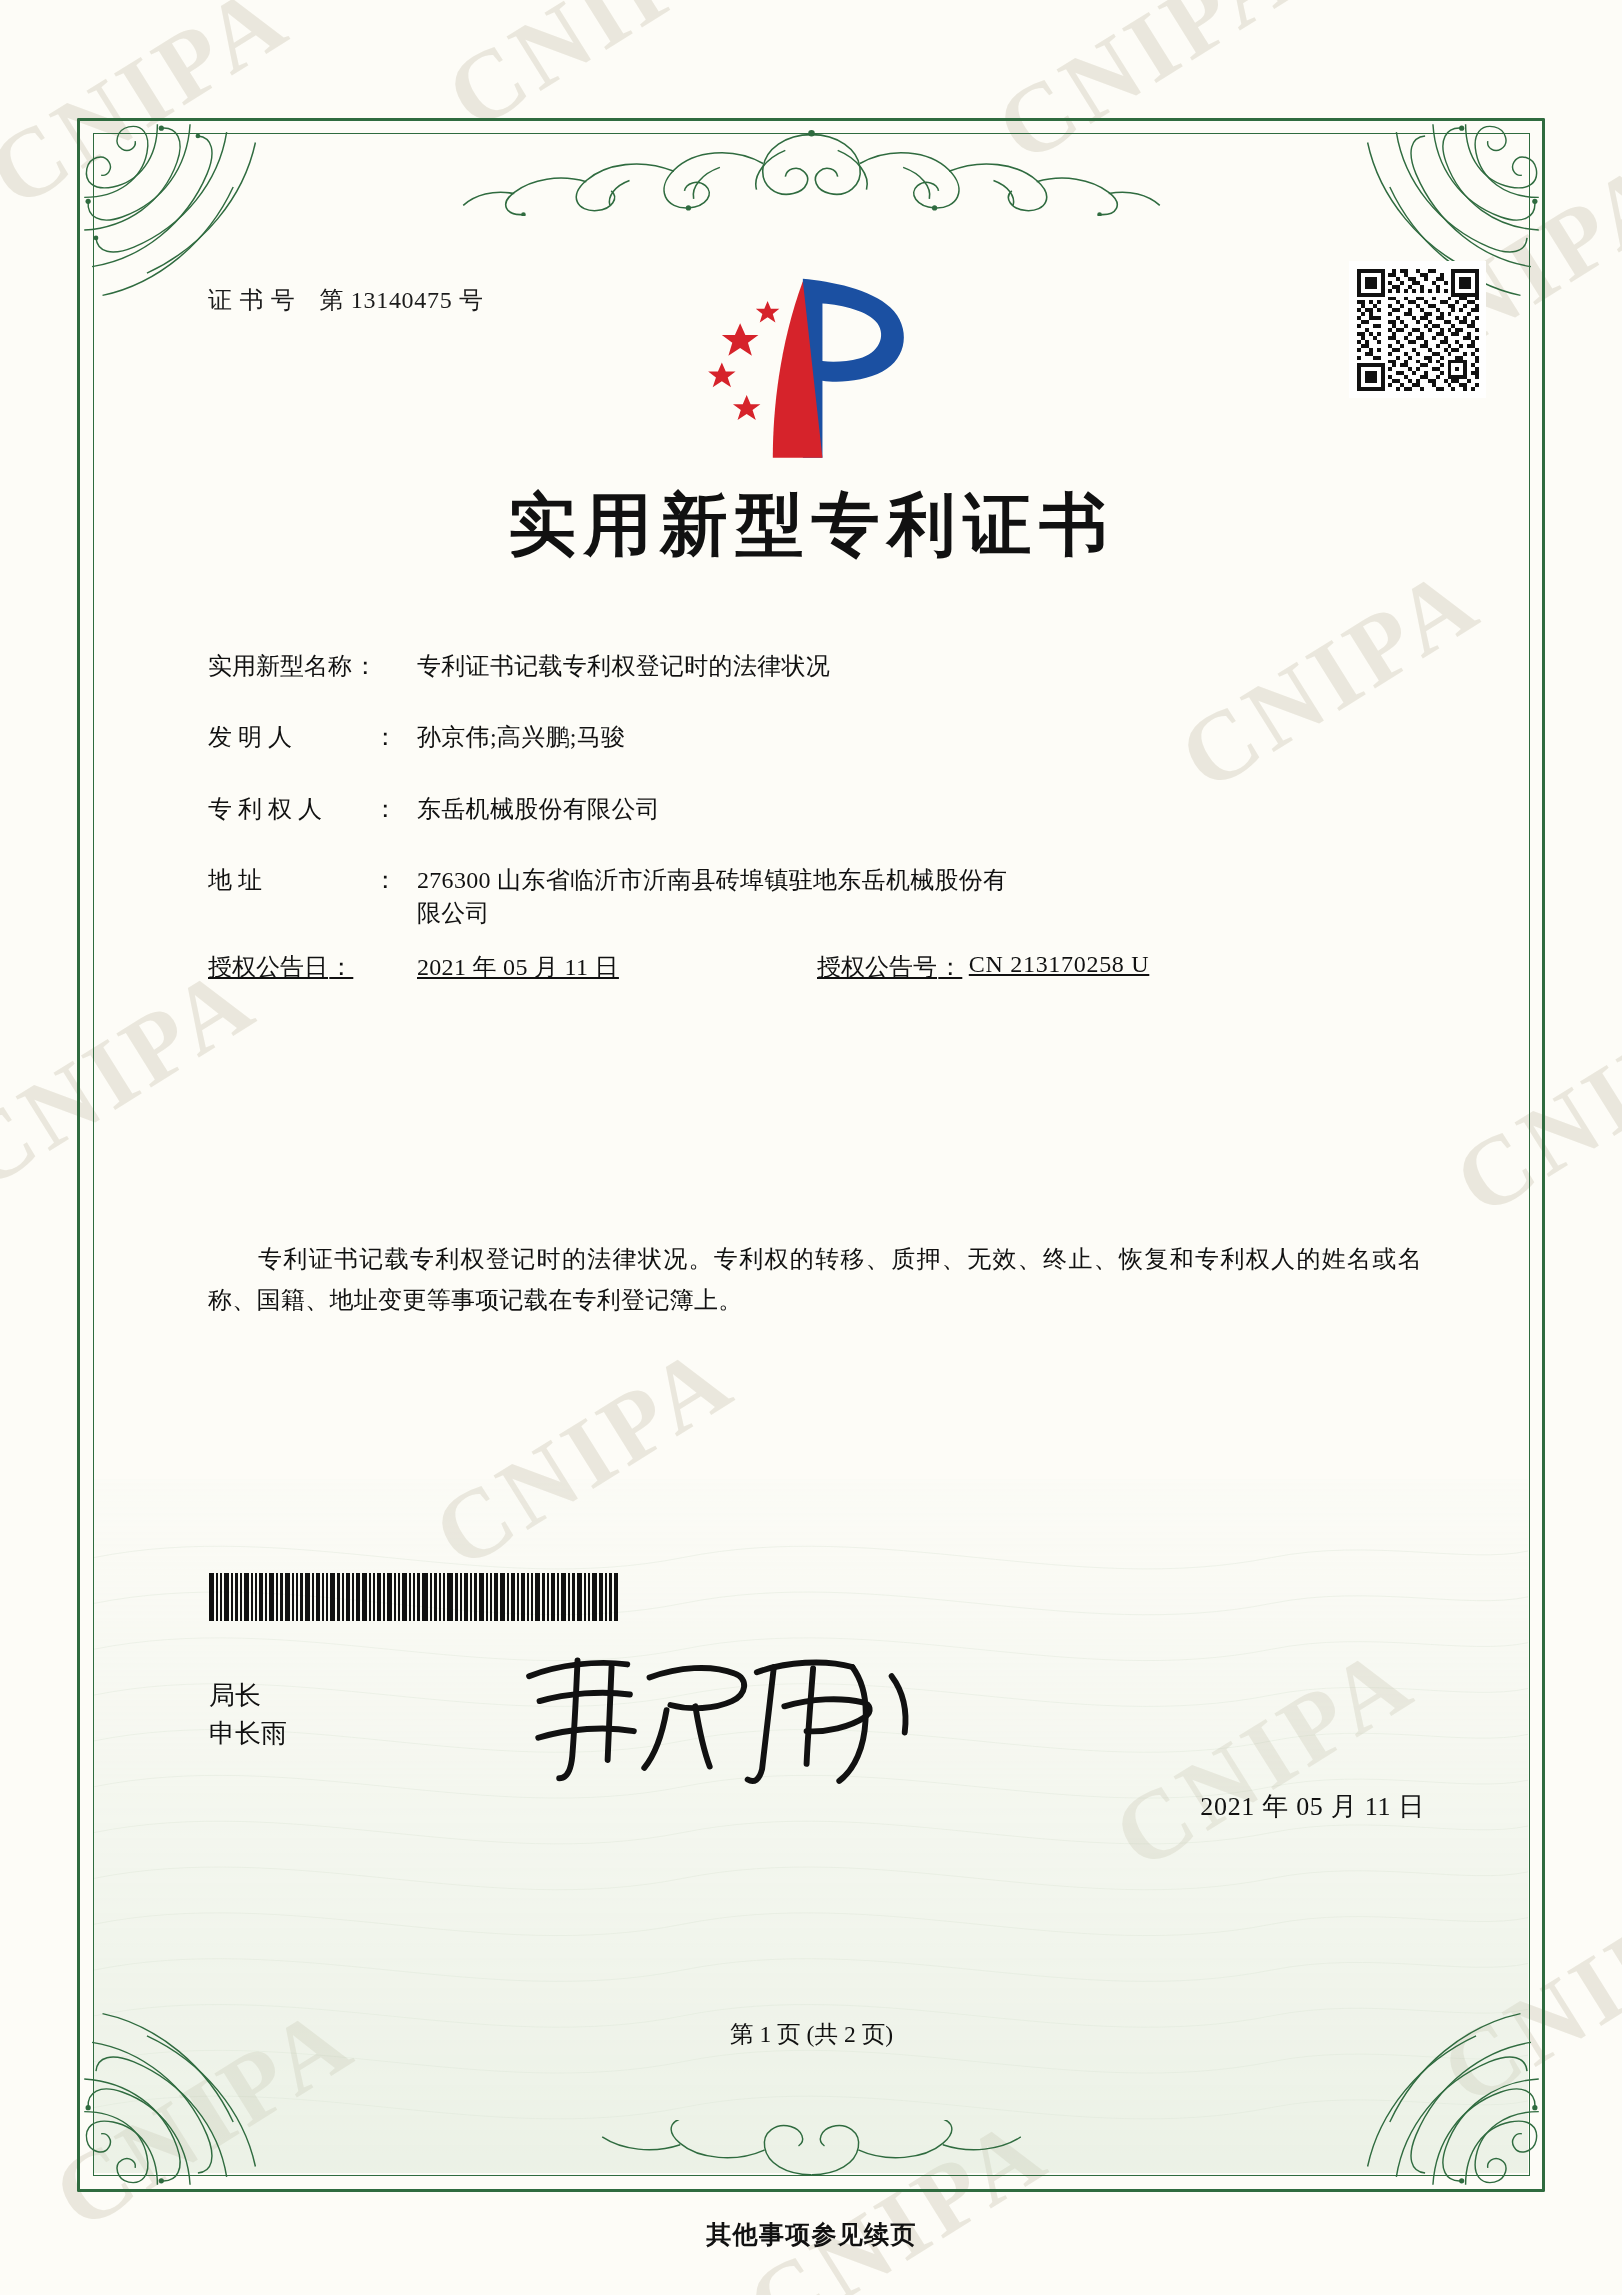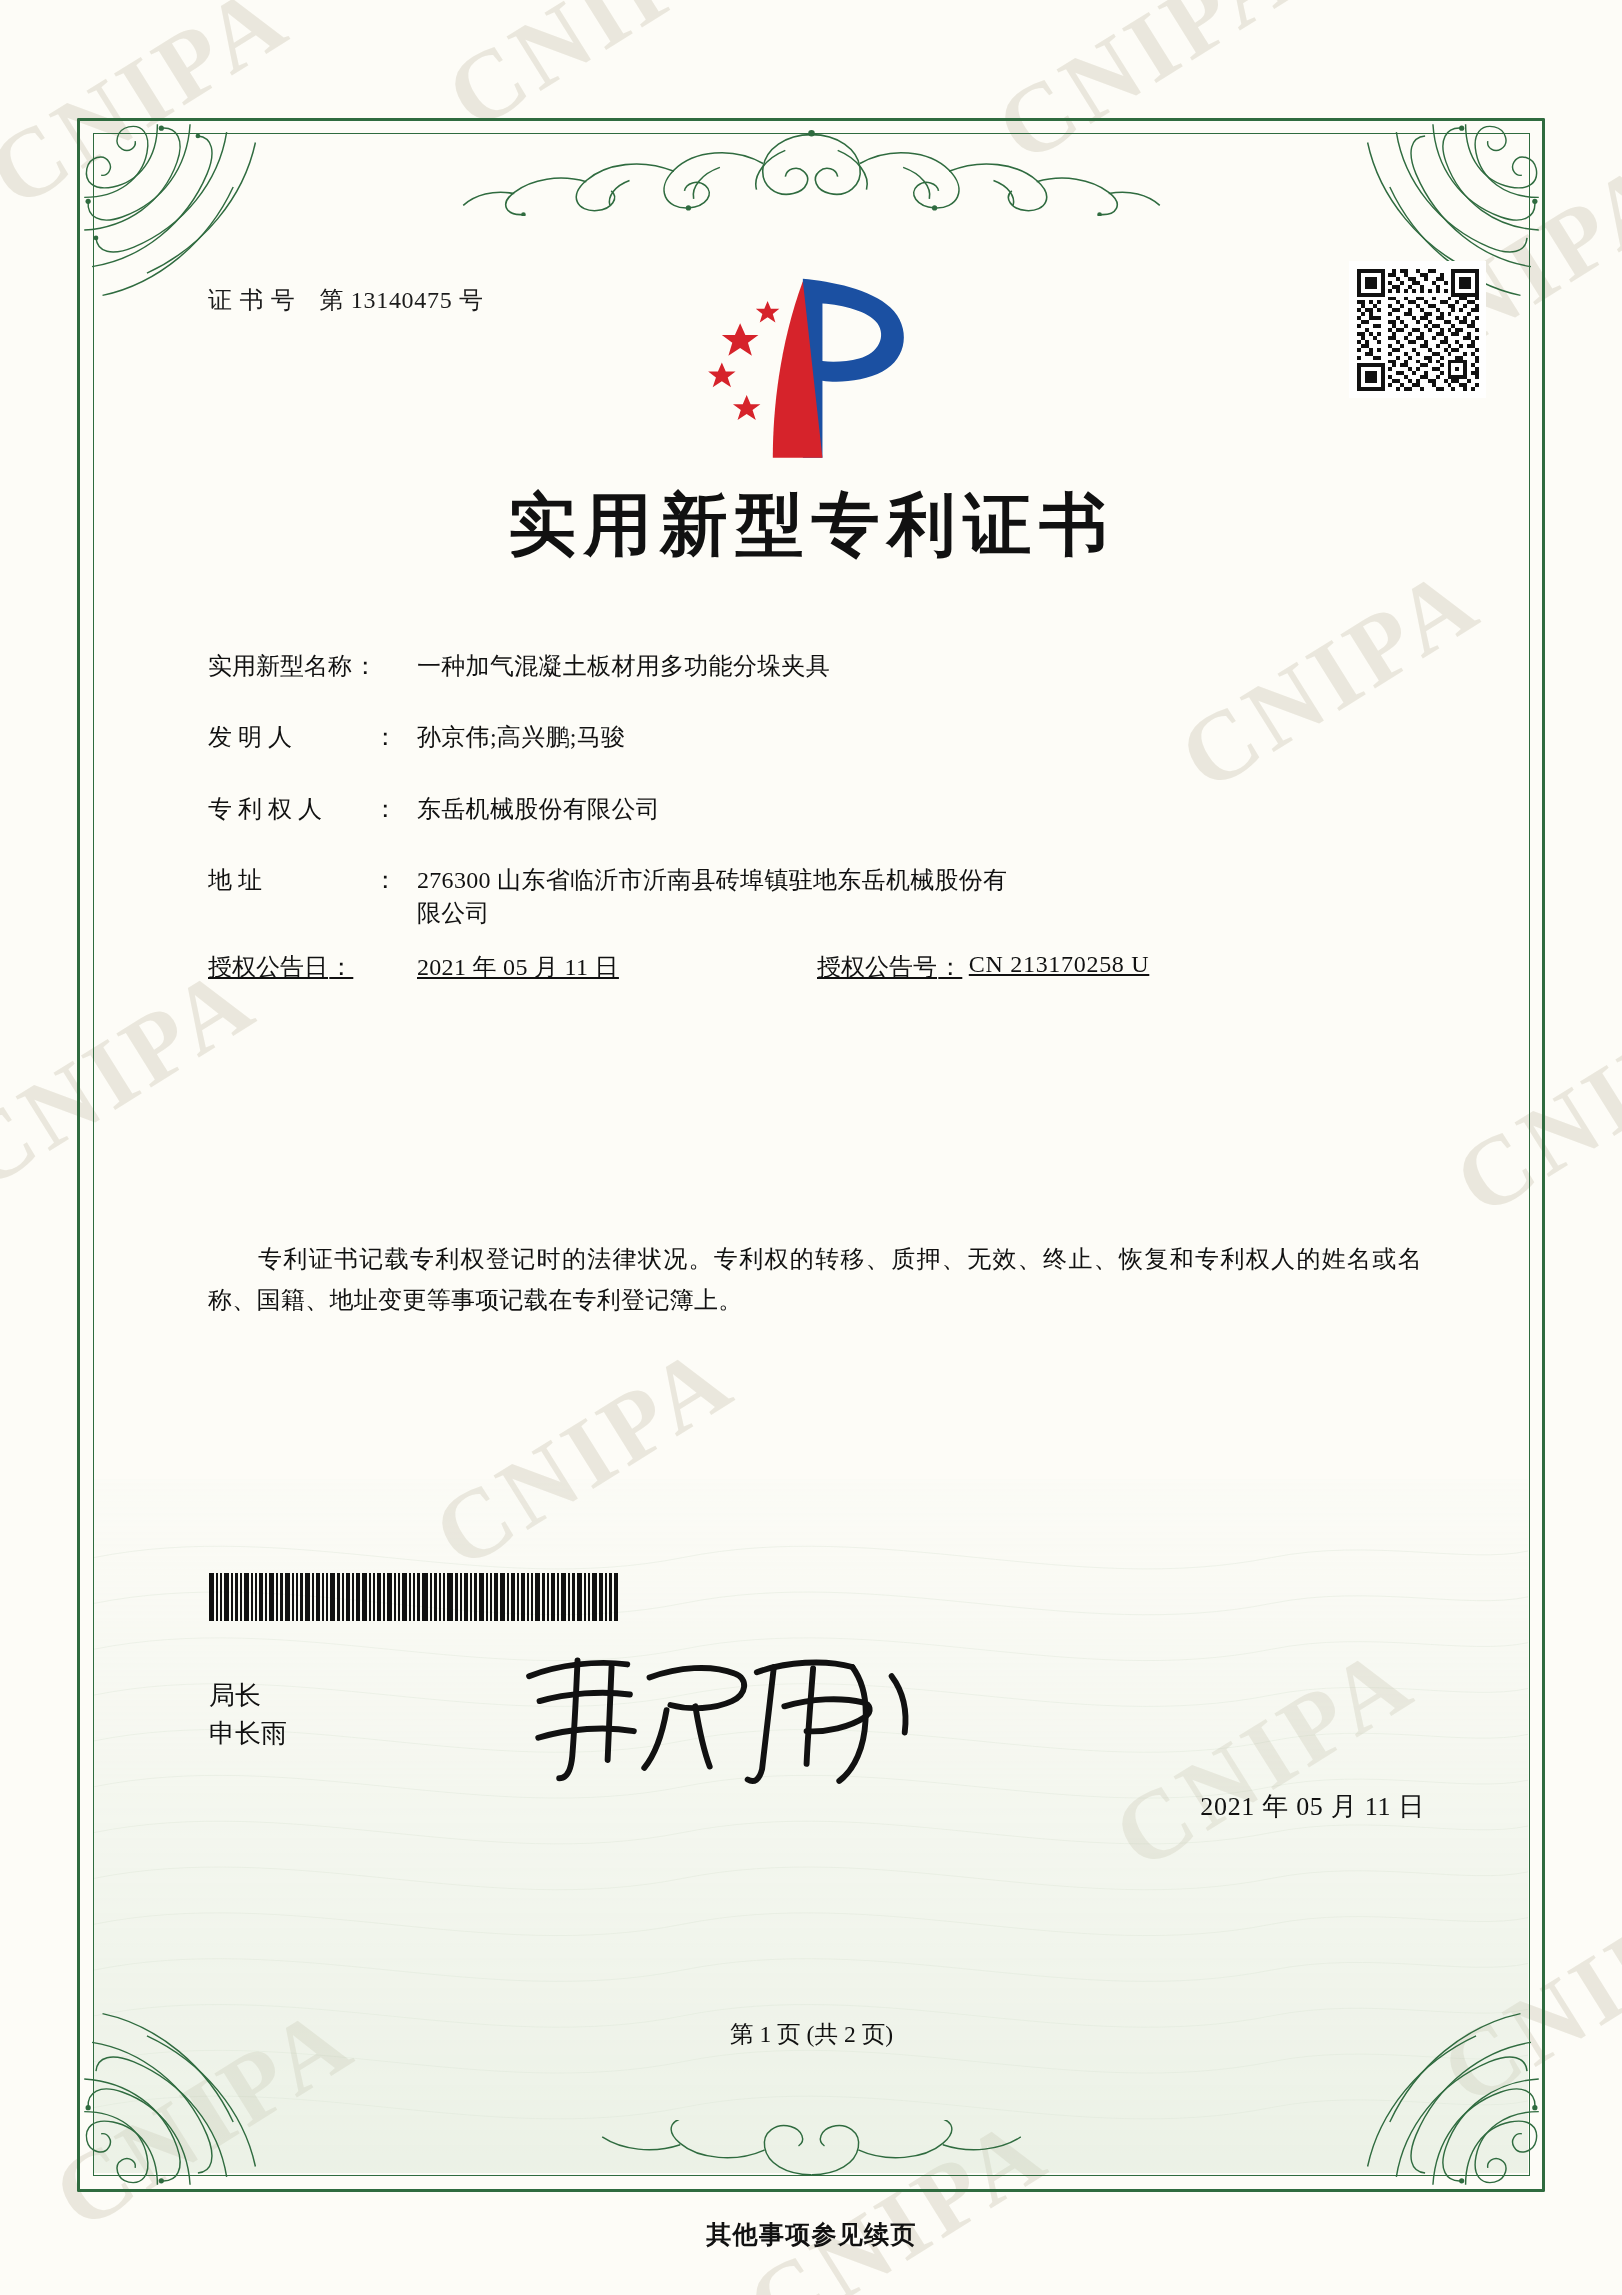--- a/index.html
+++ b/index.html
@@ -672,21 +672,21 @@
         <polygon points="142,52 147,64 160,64 150,72 154,85 142,77 130,85 134,72 124,64 137,64"></polygon>
       </g>
     </svg>
 
     <div class="title">实用新型专利证书</div>
 
     <div class="fields">
 
       <div class="field-row">
         <div class="f-label"><span>实用新型名称</span><span class="f-colon">：</span></div>
-        <div class="f-value">一种加气混凝土板材用多功能分垛夹具</div>
+        <div class="f-value">专利证书记载专利权登记时的法律状况</div>
       </div>
 
       <div class="field-row">
         <div class="f-label"><span style="display:inline-block;width:164px">发 明 人</span><span class="f-colon">：</span></div>
         <div class="f-value">孙京伟;高兴鹏;马骏</div>
       </div>
 
 
 
       <div class="field-row">

